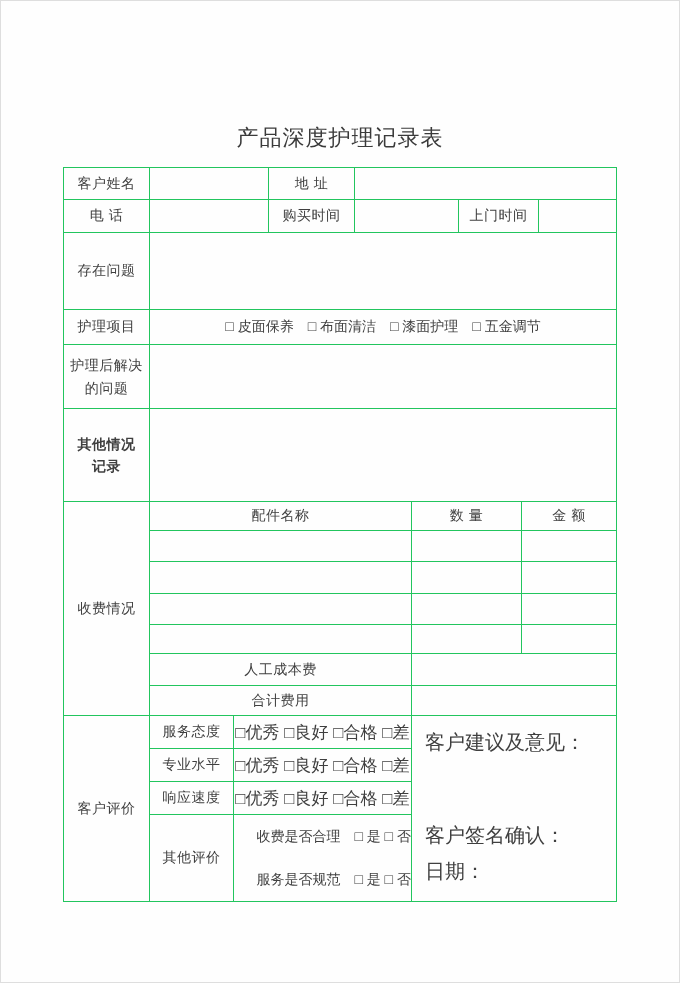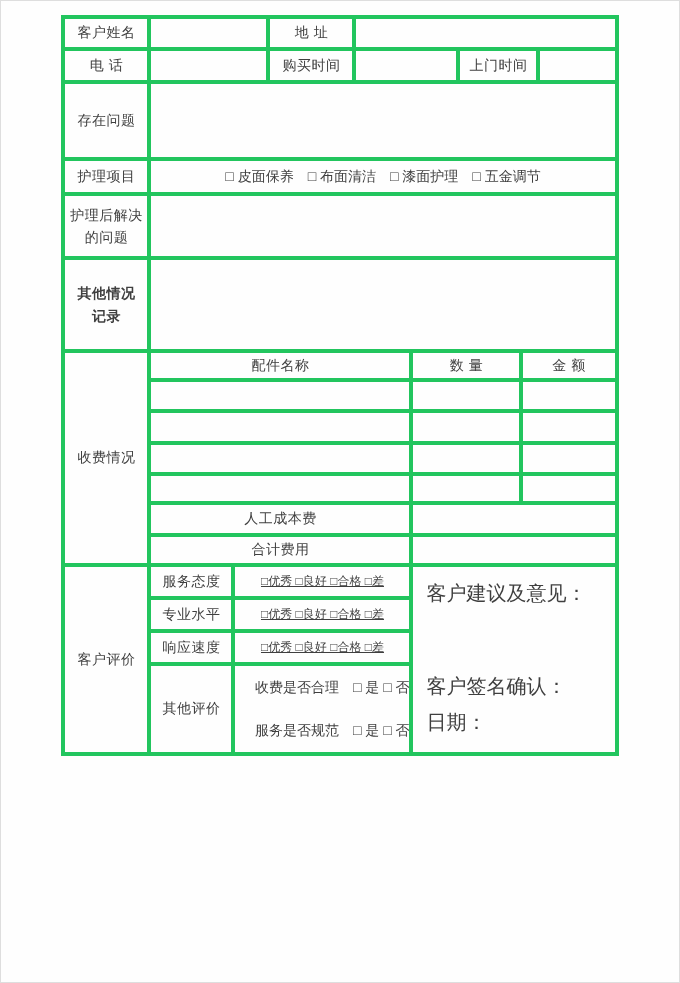--- a/index.html
+++ b/index.html
@@ -28,32 +28,32 @@
     letter-spacing: 1px;
     color: #3a3a3a;
   }
   table.form-table {
     margin: 14px auto 0 auto;
     border-collapse: collapse;
     table-layout: fixed;
     width: 553px;
   }
   td {
-    border: 4px solid #22c55e;
+    border: 1px solid #22c55e;
     padding: 0;
     font-size: 14px;
     color: #3f3f3f;
     text-align: center;
     vertical-align: middle;
     overflow: hidden;
   }
   td.lbl { letter-spacing: 0.5px; }
   td.prelines { white-space: pre-line; line-height: 1.6; }
   td.opts { white-space: pre; }
-  td.rating { font-size: 12px; white-space: pre; text-decoration: underline; }
+  td.rating { font-size: 17px; white-space: pre; }
   .h29 { height: 29px; }
   .h30 { height: 30px; }
   .h31 { height: 31px; }
   .h32 { height: 32px; }
   .h33 { height: 33px; }
   .h35 { height: 35px; }
   .h61 { height: 77px; }
   .h83 { height: 64px; }
   .h87 { height: 87px; }
   .h93 { height: 93px; font-weight: bold; }
@@ -79,20 +79,21 @@
     height: 86px;
     text-align: right;
   }
   .opts-stack div { white-space: pre; }
 </style>
 </head>
 <body>
 
 <div class="page">
 
+  <h1 class="title">产品深度护理记录表</h1>
 
   <table class="form-table">
     <colgroup>
       <col style="width:86px">
         <col style="width:84px">
         <col style="width:35px">
       <col style="width:86px">
         <col style="width:57px">
         <col style="width:47px">
       <col style="width:63px">

